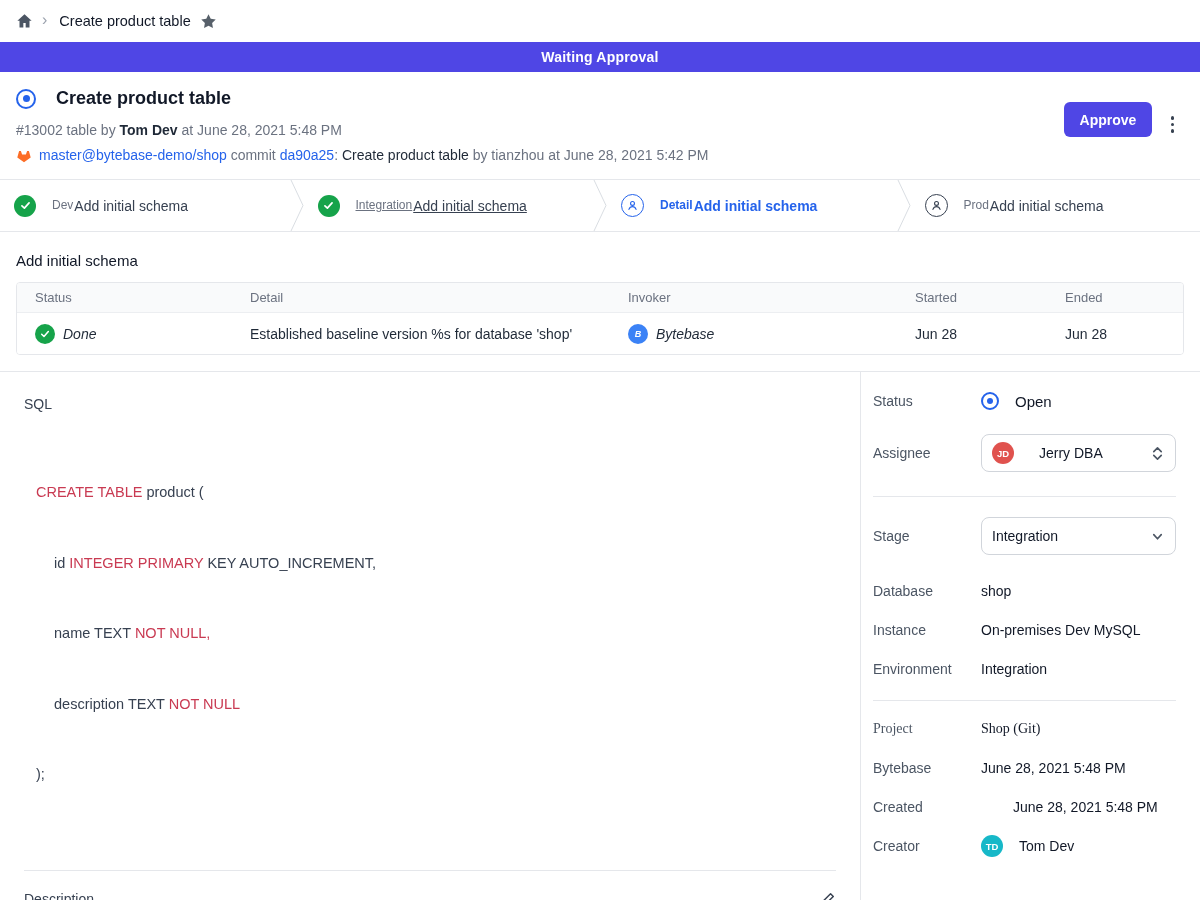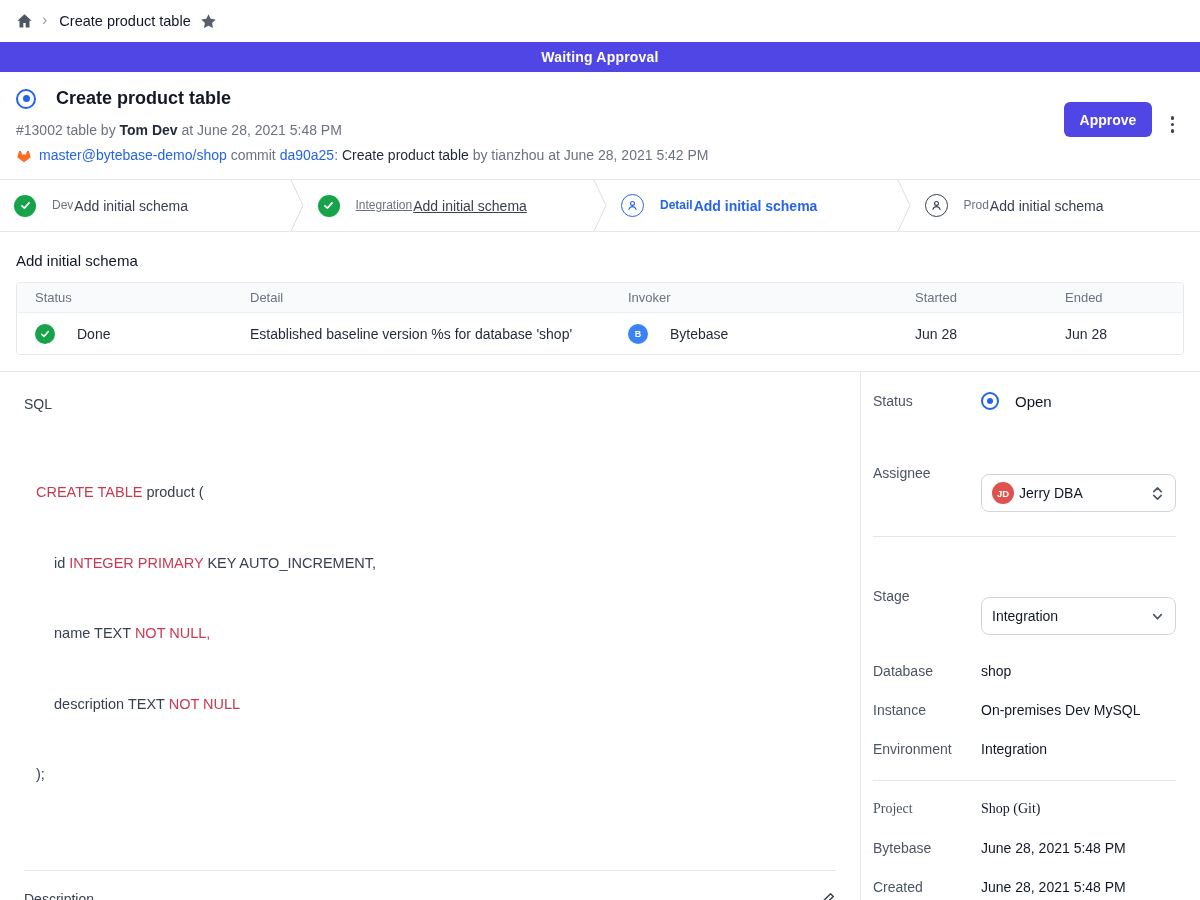--- a/index.html
+++ b/index.html
@@ -51,21 +51,21 @@
 
   
   .task-section { padding:12px 16px 0; }
   .task-title { margin:8px 0 13px; font-size:15px; font-weight:500; color:#111827; }
   .task-table { border:1px solid #e5e7eb; border-radius:4px; overflow:hidden; }
   .t-head, .t-row { display:grid; grid-template-columns:215px 378px 287px 150px 1fr; align-items:center; }
   .t-head { height:30px; background:#f9fafb; border-bottom:1px solid #eceef1; font-size:13px; color:#6b7280; }
   .t-head > div { padding-left:18px; }
   .t-row { height:41px; background:#fff; font-size:14px; color:#1f2937; cursor:pointer; }
   .t-row > div { padding-left:18px; }
-  .cell-flex { display:flex; align-items:center; gap:22px; }
+  .cell-flex { display:flex; align-items:center; gap:8px;font-style:italic; }
   .check-circle.sm { width:20px; height:20px; }
   .avatar { border-radius:50%; color:#fff; display:flex; align-items:center; justify-content:center; font-weight:700; flex:0 0 auto; }
   .avatar.sm { width:20px; height:20px; font-size:9px; }
   .avatar.md { width:22px; height:22px; font-size:9.5px; }
   .avatar.blue { background:#3b82f6; }
   .avatar.red { background:#e0524e; }
   .avatar.teal { background:#17b8c8; }
 
   
   .split { display:flex; border-top:1px solid #e5e7eb; height:532px; margin-top:16px; }
@@ -81,21 +81,21 @@
   .desc-head { display:flex; align-items:center; justify-content:space-between; margin-top:20px; }
 
   
   .side-row { display:grid; grid-template-columns:108px 1fr; align-items:center; margin-bottom:26px; }
   .side-label { font-size:14px; color:#4b5563; }
   .side-value { font-size:14px; font-weight:500; color:#111827; }
   .side-flex { display:flex; align-items:center; gap:16px; }
   .open-circle.sm { width:18px; height:18px; border-width:2px; }
   .open-circle.sm .dot { width:6px; height:6px; }
   .status-open { font-size:15px; font-weight:500; color:#111827; }
-  .select-box { height:38px; border:1px solid #d1d5db; border-radius:8px; background:#fff; display:flex; align-items:center; gap:5px; padding:0 10px 0 10px; cursor:pointer;margin-top:40px; }
+  .select-box { height:38px; border:1px solid #d1d5db; border-radius:8px; background:#fff; display:flex; align-items:center; gap:25px; padding:0 10px 0 10px; cursor:pointer; }
   .select-box .caret { margin-left:auto; color:#4b5563; }
   .side-rule { border:0; border-top:1px solid #e5e7eb; margin:0 0 20px; }
   .side-row.tight { margin-bottom:24px; }
 </style>
 </head>
 <body>
 
 <div class="breadcrumb-bar">
   <button class="icon-btn">
     <svg width="17" height="17" viewBox="0 0 16 16">
@@ -299,21 +299,21 @@
     <hr class="side-rule">
 
     <div class="side-row" style="margin-bottom:23px;font-family:Liberation Serif, serif;">
       <span class="side-label">Project</span>
       <span class="side-value">Shop (Git)</span>
     </div>
     <div class="side-row" style="margin-bottom:23px;">
       <span class="side-label">Bytebase</span>
       <span class="side-value">June 28, 2021 5:48 PM</span>
     </div>
-    <div class="side-row" style="margin-bottom:20px;">
+    <div class="side-row" style="margin-bottom:20px;gap:32px;">
       <span class="side-label">Created</span>
       <span class="side-value">June 28, 2021 5:48 PM</span>
     </div>
     <div class="side-row">
       <span class="side-label">Creator</span>
       <span class="side-flex">
         <span class="avatar md teal">TD</span>
         <span class="side-value">Tom Dev</span>
       </span>
     </div>

